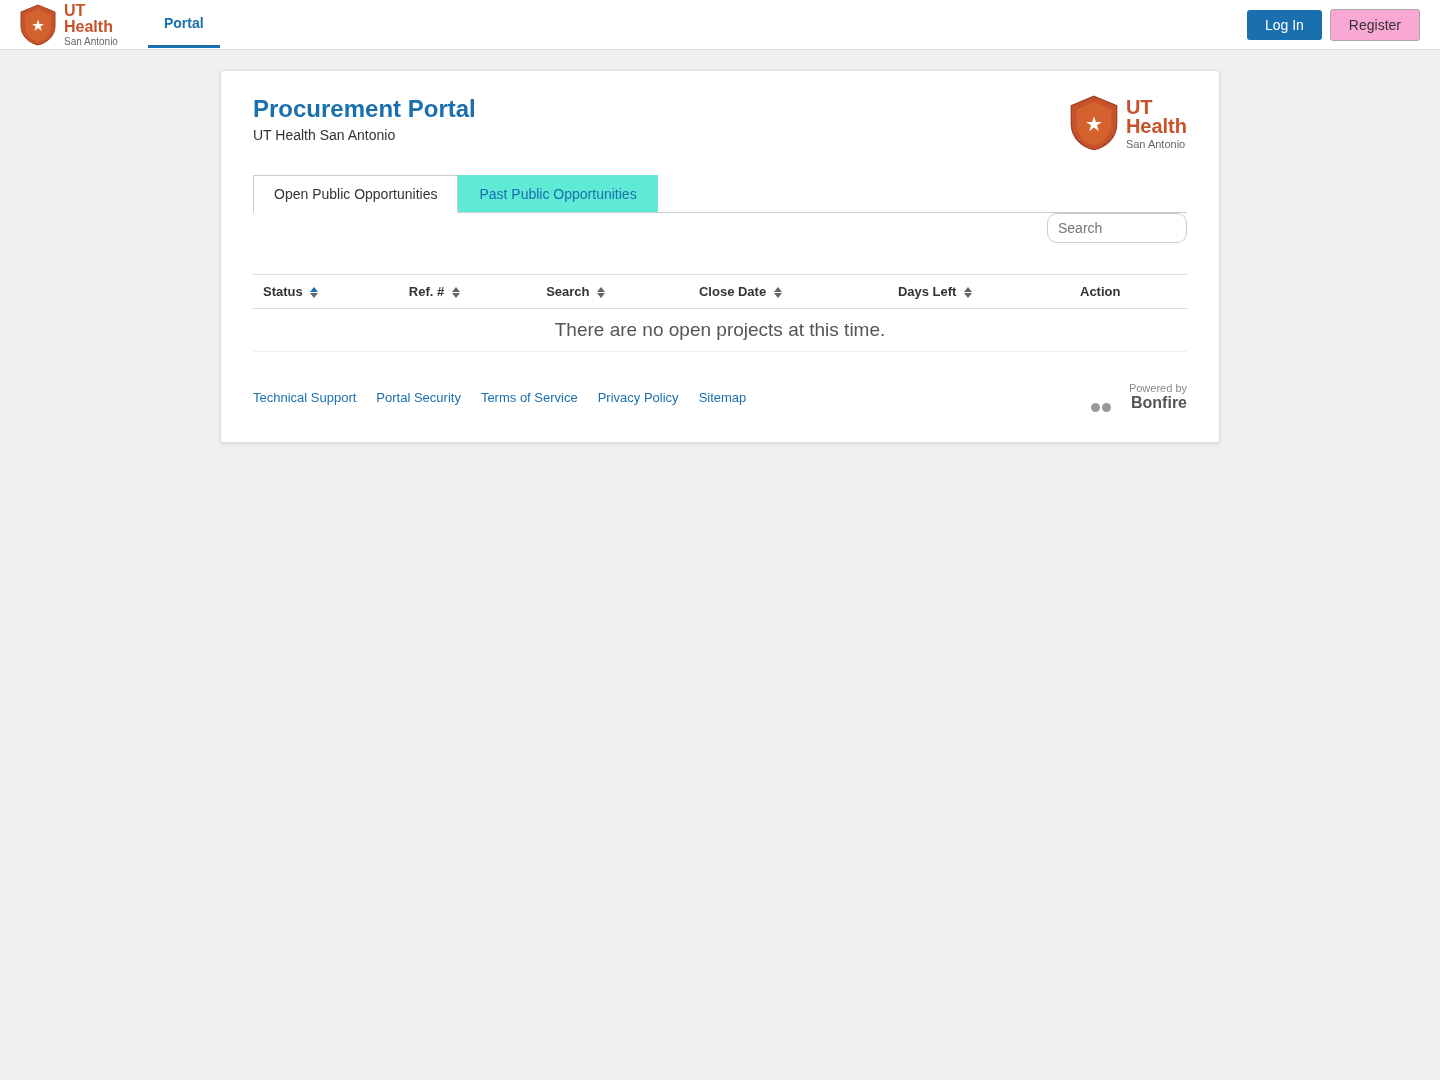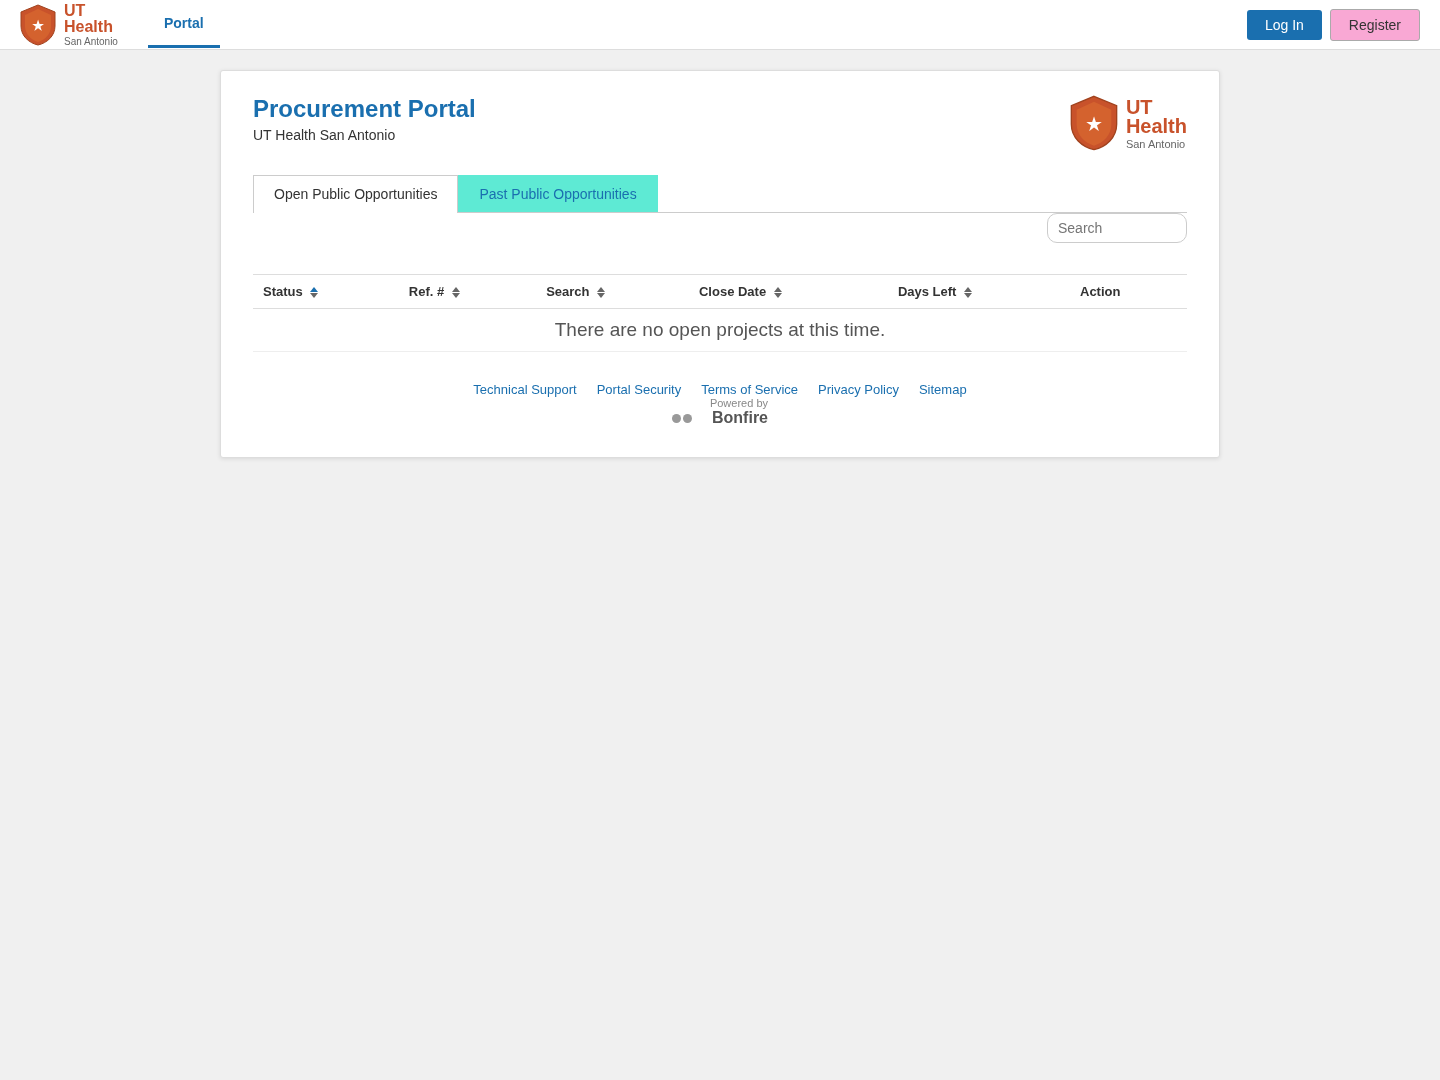--- a/index.html
+++ b/index.html
@@ -216,41 +216,40 @@
     }
 
     
     .portal-footer {
       display: flex;
       justify-content: space-between;
       align-items: center;
       margin-top: 20px;
       padding-top: 10px;
       border-top: none;
-      flex-direction: column;
     }
     .footer-links {
       display: flex;
       gap: 20px;
     }
     .footer-link {
       color: #1a6faf;
       text-decoration: none;
       font-size: 13px;
     }
     .powered-by {
       display: flex;
       flex-direction: column;
       align-items: flex-end;
       font-size: 11px;
       color: #888;
     }
     .bonfire-brand {
       display: flex;
-      align-items: center;
+      align-items: flex-end;
       gap: 20px;
     }
     .bonfire-logo-icon {
       display: flex;
       align-items: center;
       gap: 2px;
     }
     .bonfire-circle {
       width: 8px;
       height: 8px;

